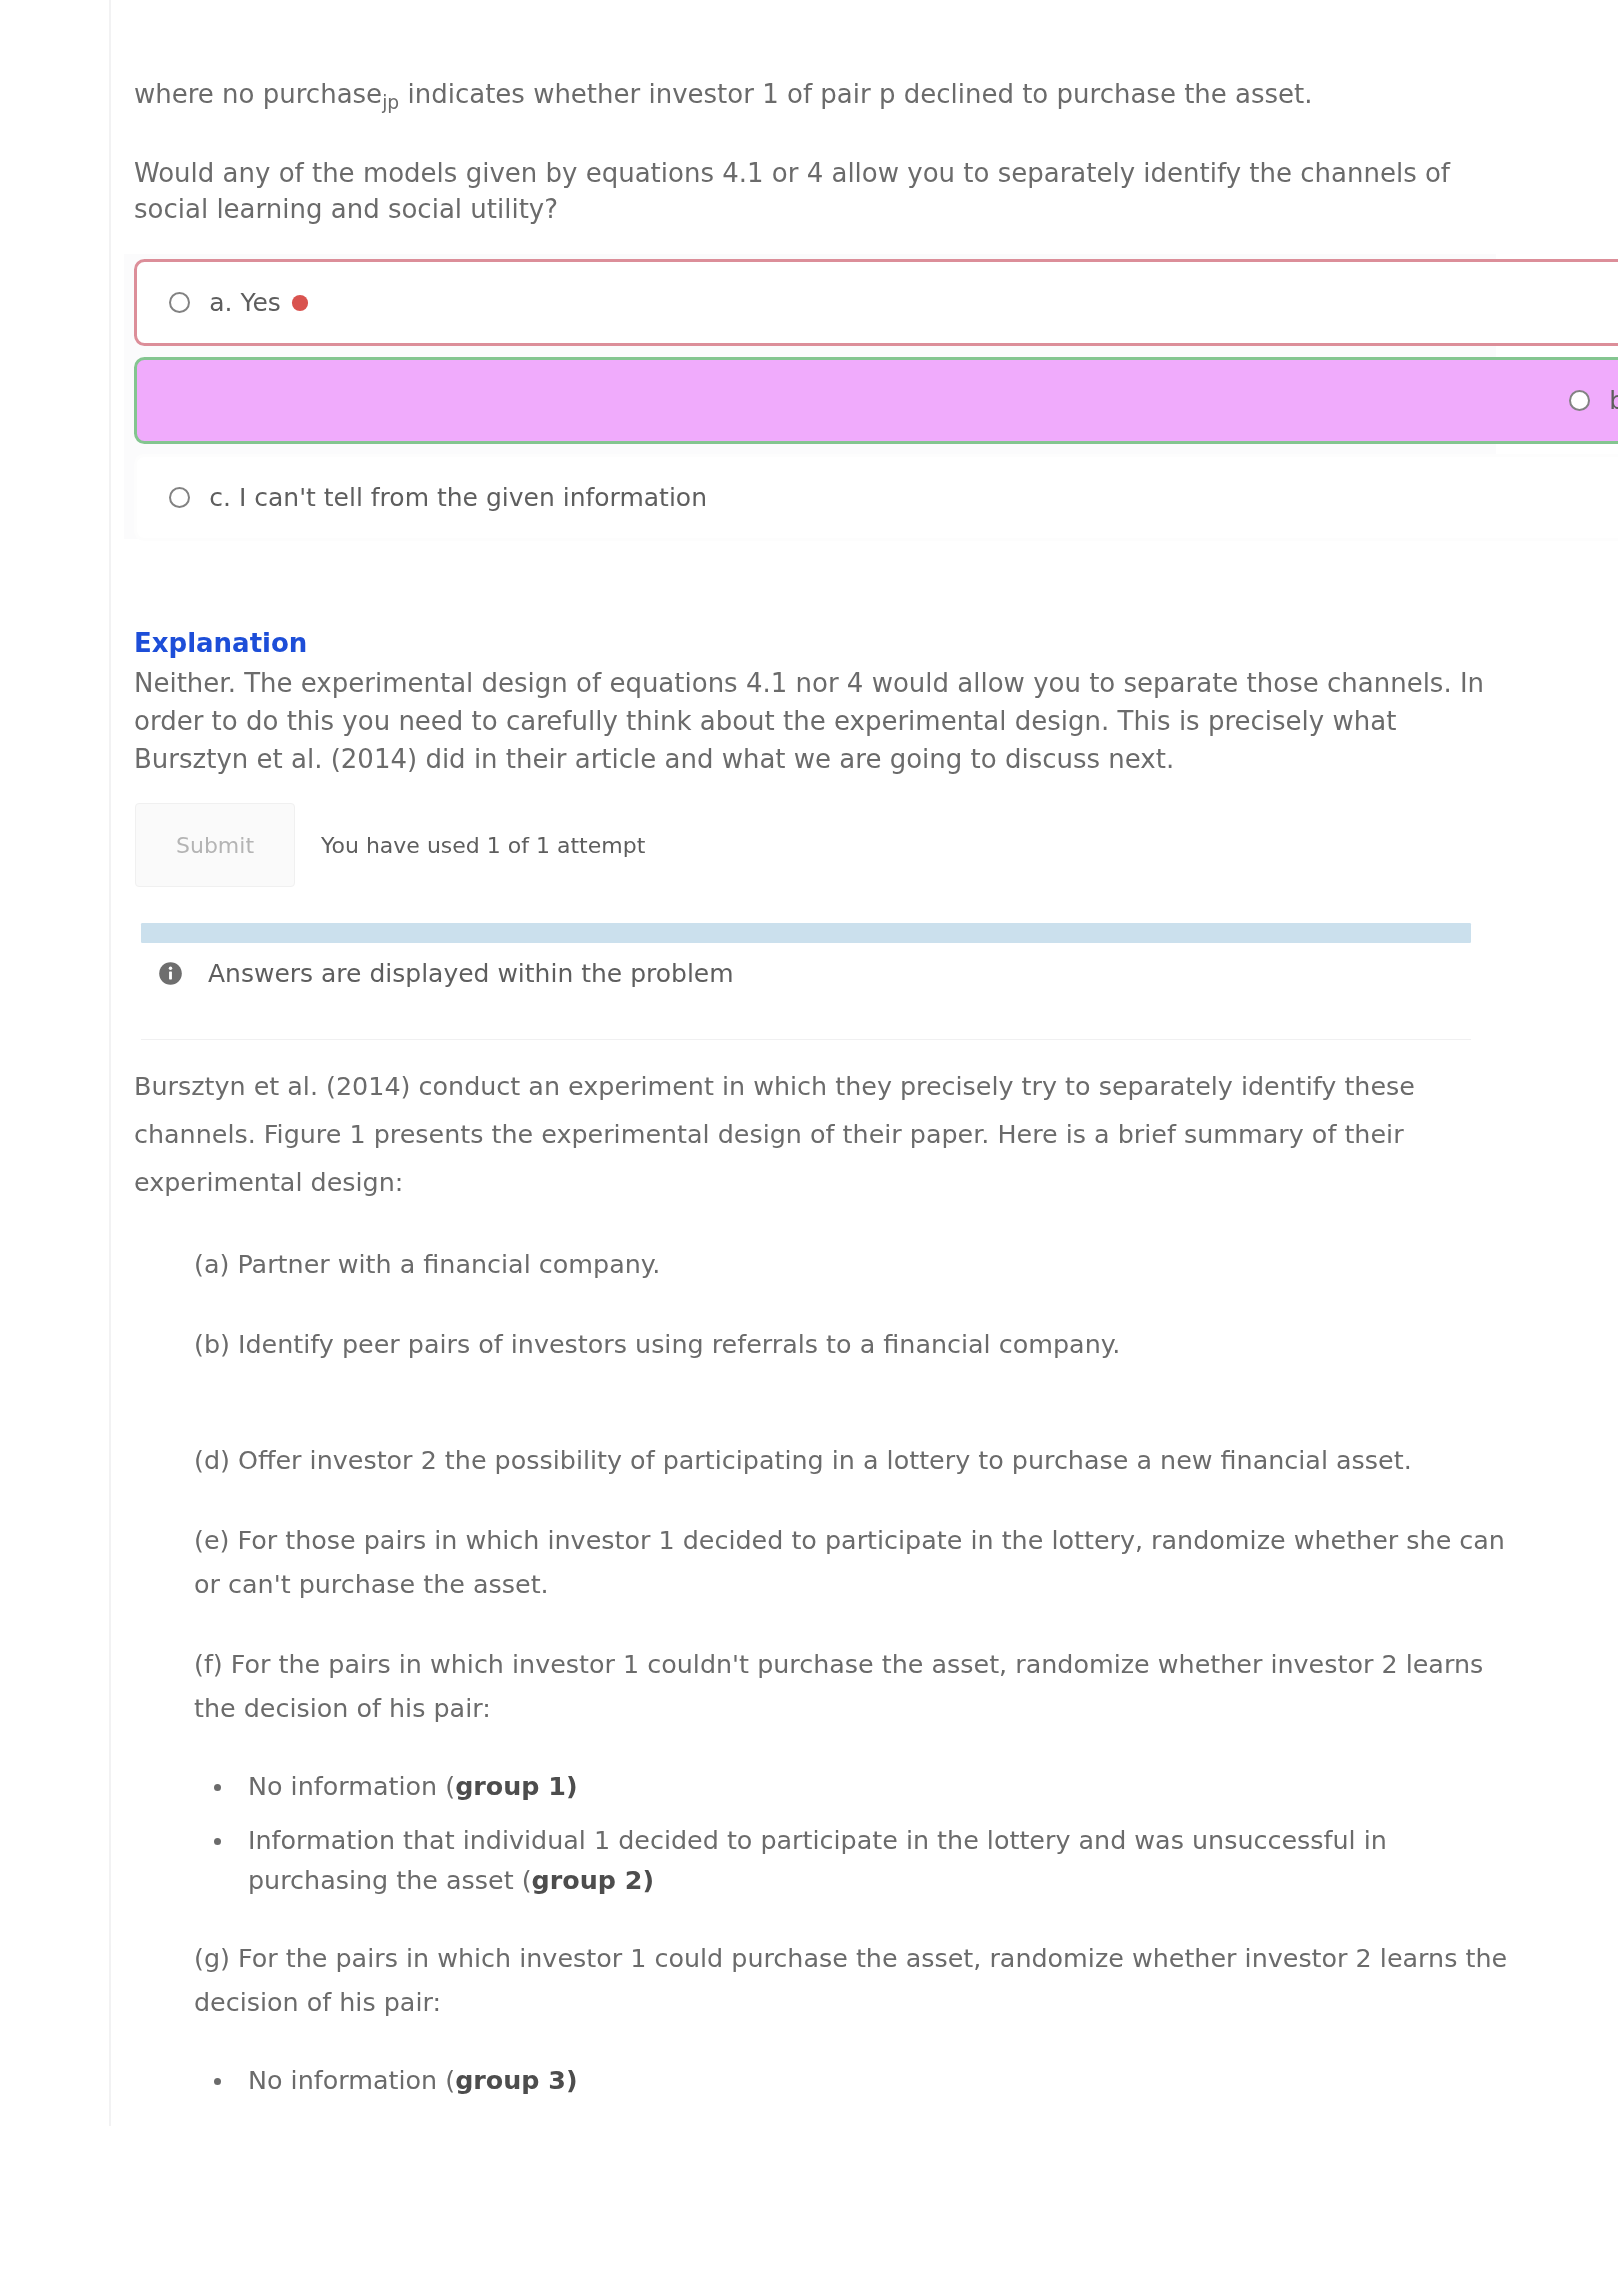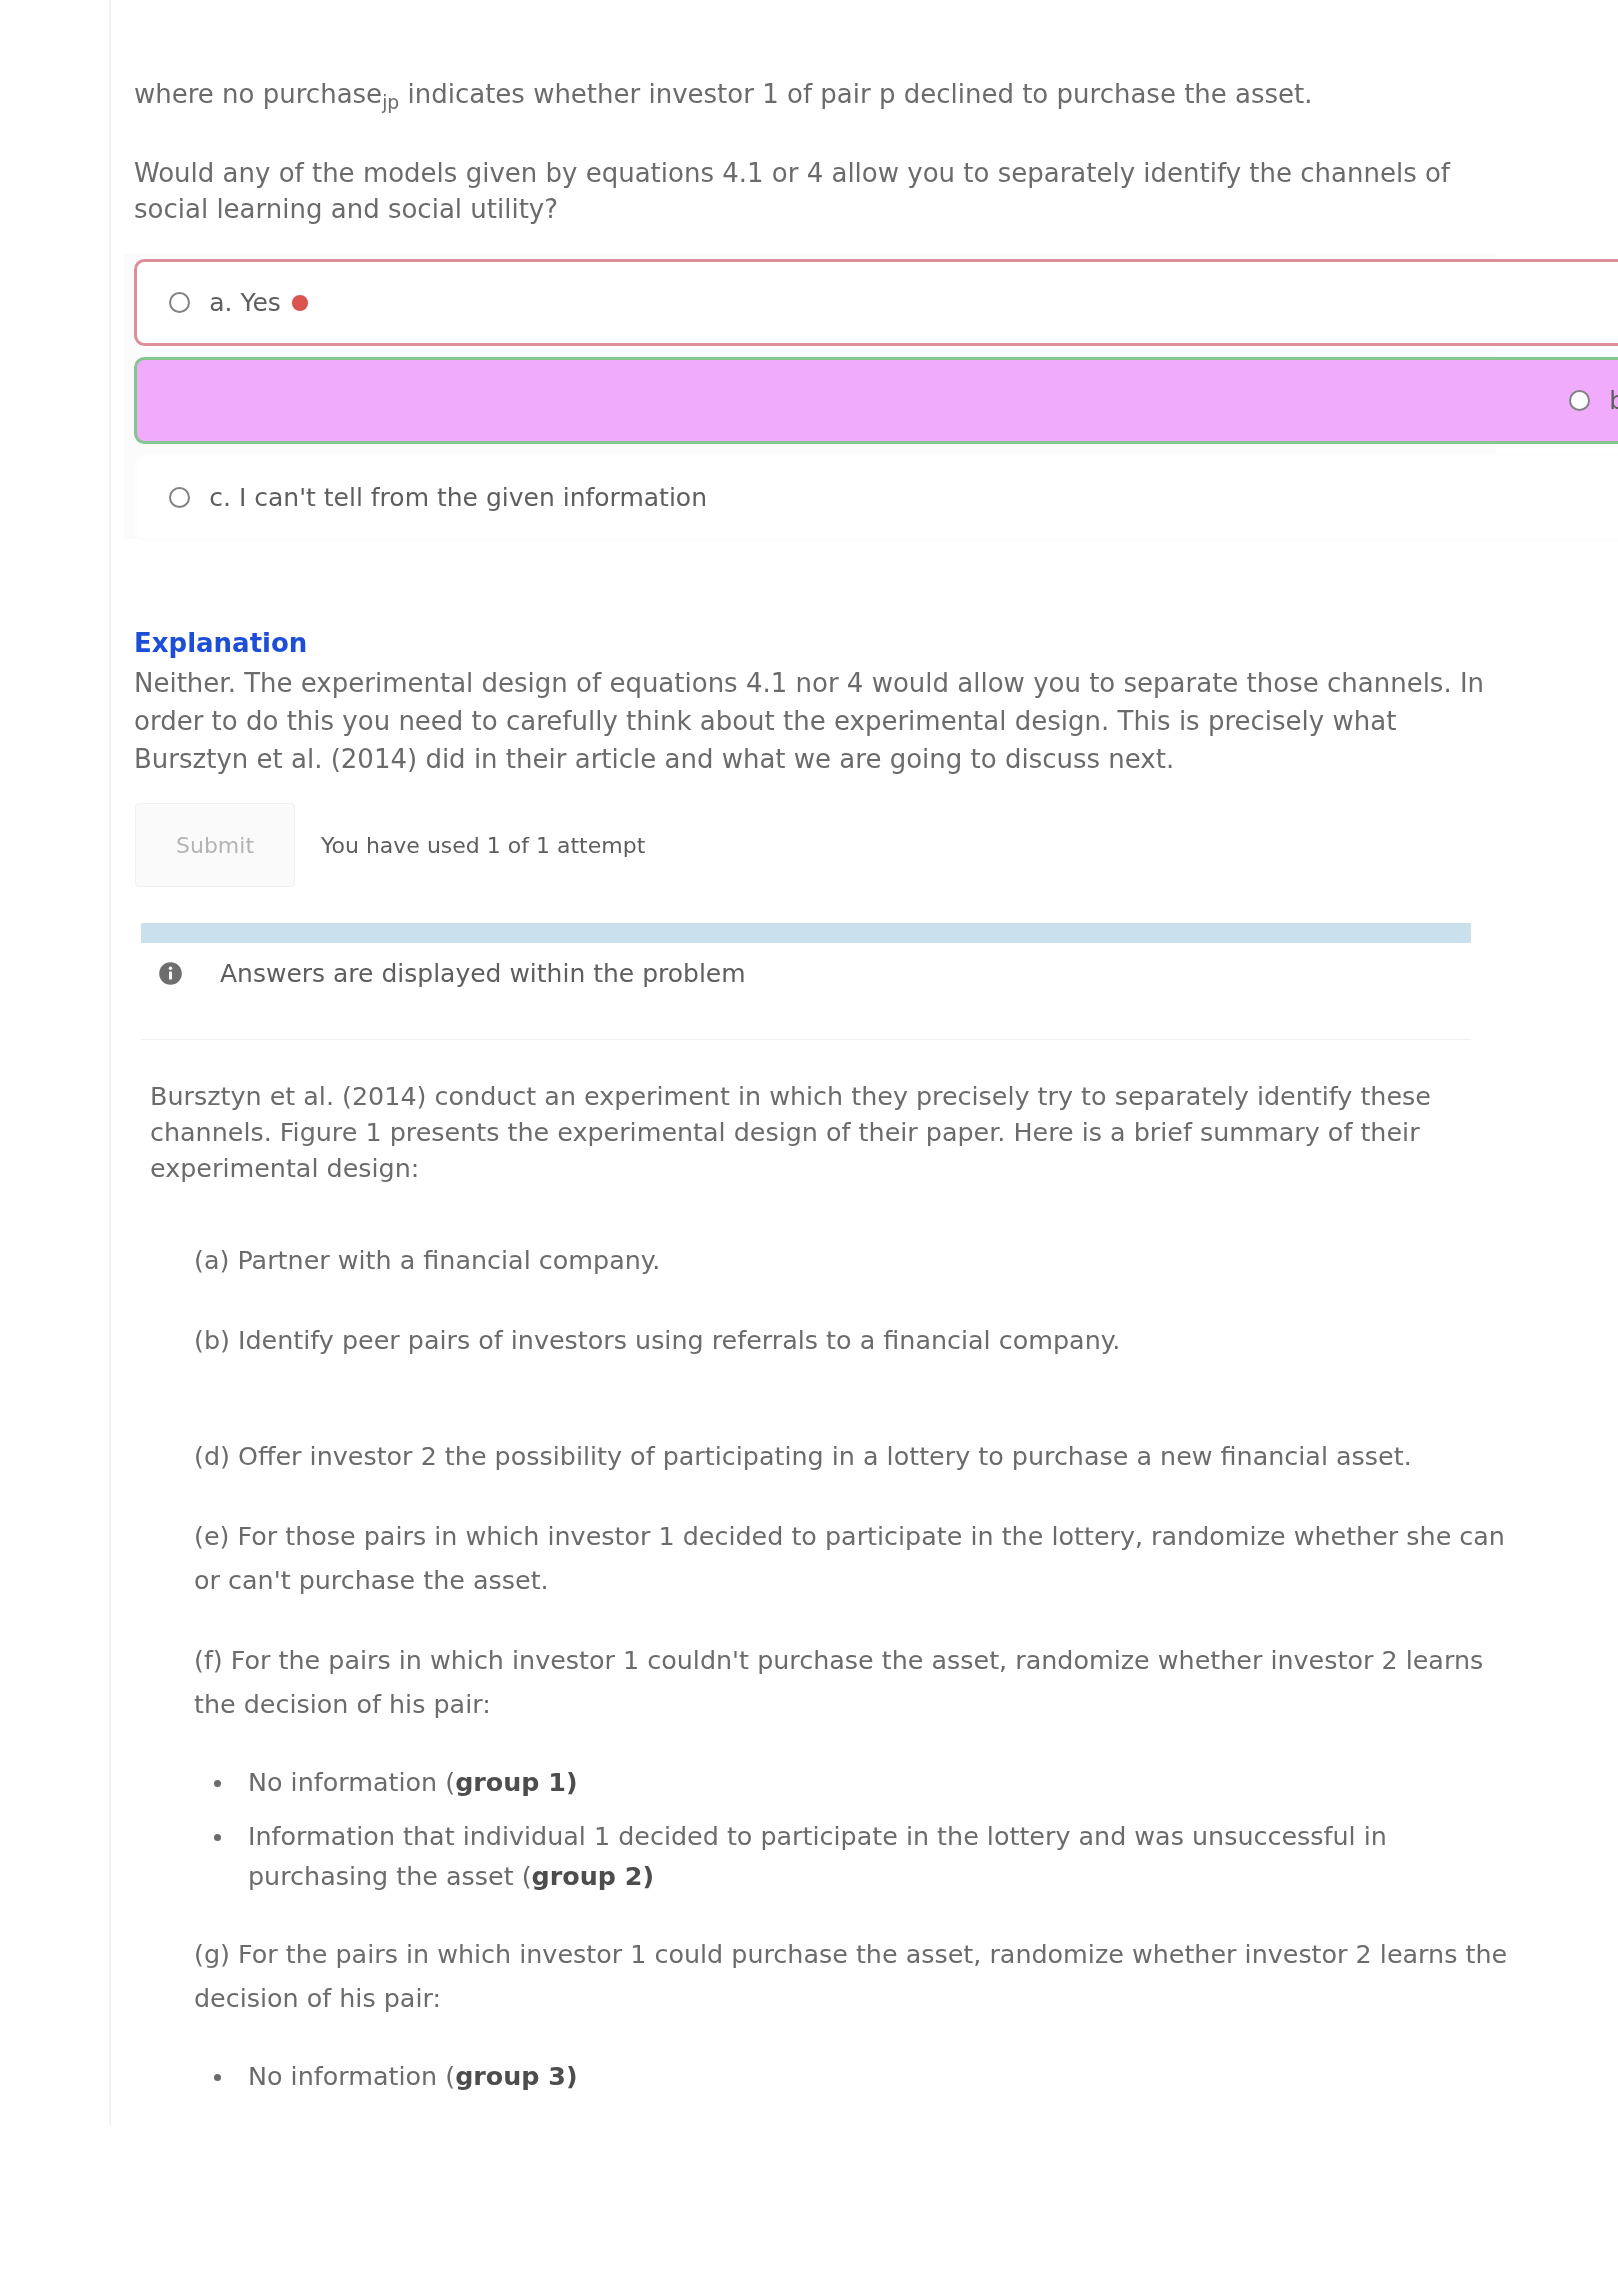--- a/index.html
+++ b/index.html
@@ -32,27 +32,27 @@
   
   .submitrow{position:absolute;left:135px;top:803px;display:flex;align-items:center;}
   .submitbtn{width:158px;height:82px;background:#fafafa;border:1.3px solid #f0f0f0;border-radius:3.9px;
              display:flex;align-items:center;justify-content:center;}
   .submitbtn span{font-size:22px;color:#b4b4b4;}
   .attempts{margin-left:26px;font-size:22px;color:#5e5e5e;}
 
   
   .notif{position:absolute;left:141px;top:923px;width:1330px;border-bottom:1.3px solid #f0f0f1;padding-bottom:51px;}
   .notifbar{height:20px;background:#cbe0ed;border-radius:1.3px;}
-  .notifrow{display:flex;align-items:center;margin-top:15.6px;gap:12px;}
+  .notifrow{display:flex;align-items:center;margin-top:15.6px;}
   .notifrow .icon{width:25px;height:25px;flex:none;margin-left:17px;display:block;}
   .notifrow .txt{margin-left:25px;font-size:25px;color:#5e5e5e;}
 
   
   .lower{position:absolute;left:134px;top:1062px;width:1378px;}
-  .lower p{font-size:25.4px;line-height:36px;color:#6b6b6b;margin:16px;width:1363px;}
+  .lower p{font-size:25.4px;line-height:48px;color:#6b6b6b;margin:0;width:1363px;}
   .steps{margin:0;padding:0;list-style:none;}
   .steps>li{position:relative;margin:0 0 0 0;padding-left:60px;font-size:25.4px;line-height:44px;color:#6b6b6b;}
   .stepgap{height:36px;}
   .bulgap{height:14.3px;}
   .subul{margin:0;padding:0;list-style:none;}
   .subul>li{position:relative;padding-left:34px;font-size:25.4px;line-height:40px;color:#6b6b6b;}
   .subul>li:before{content:"";position:absolute;left:0;top:18px;width:7.2px;height:7.2px;border-radius:50%;background:#6b6b6b;}
   b{font-weight:bold;color:#4d4d4d;}
 </style>
 </head>

